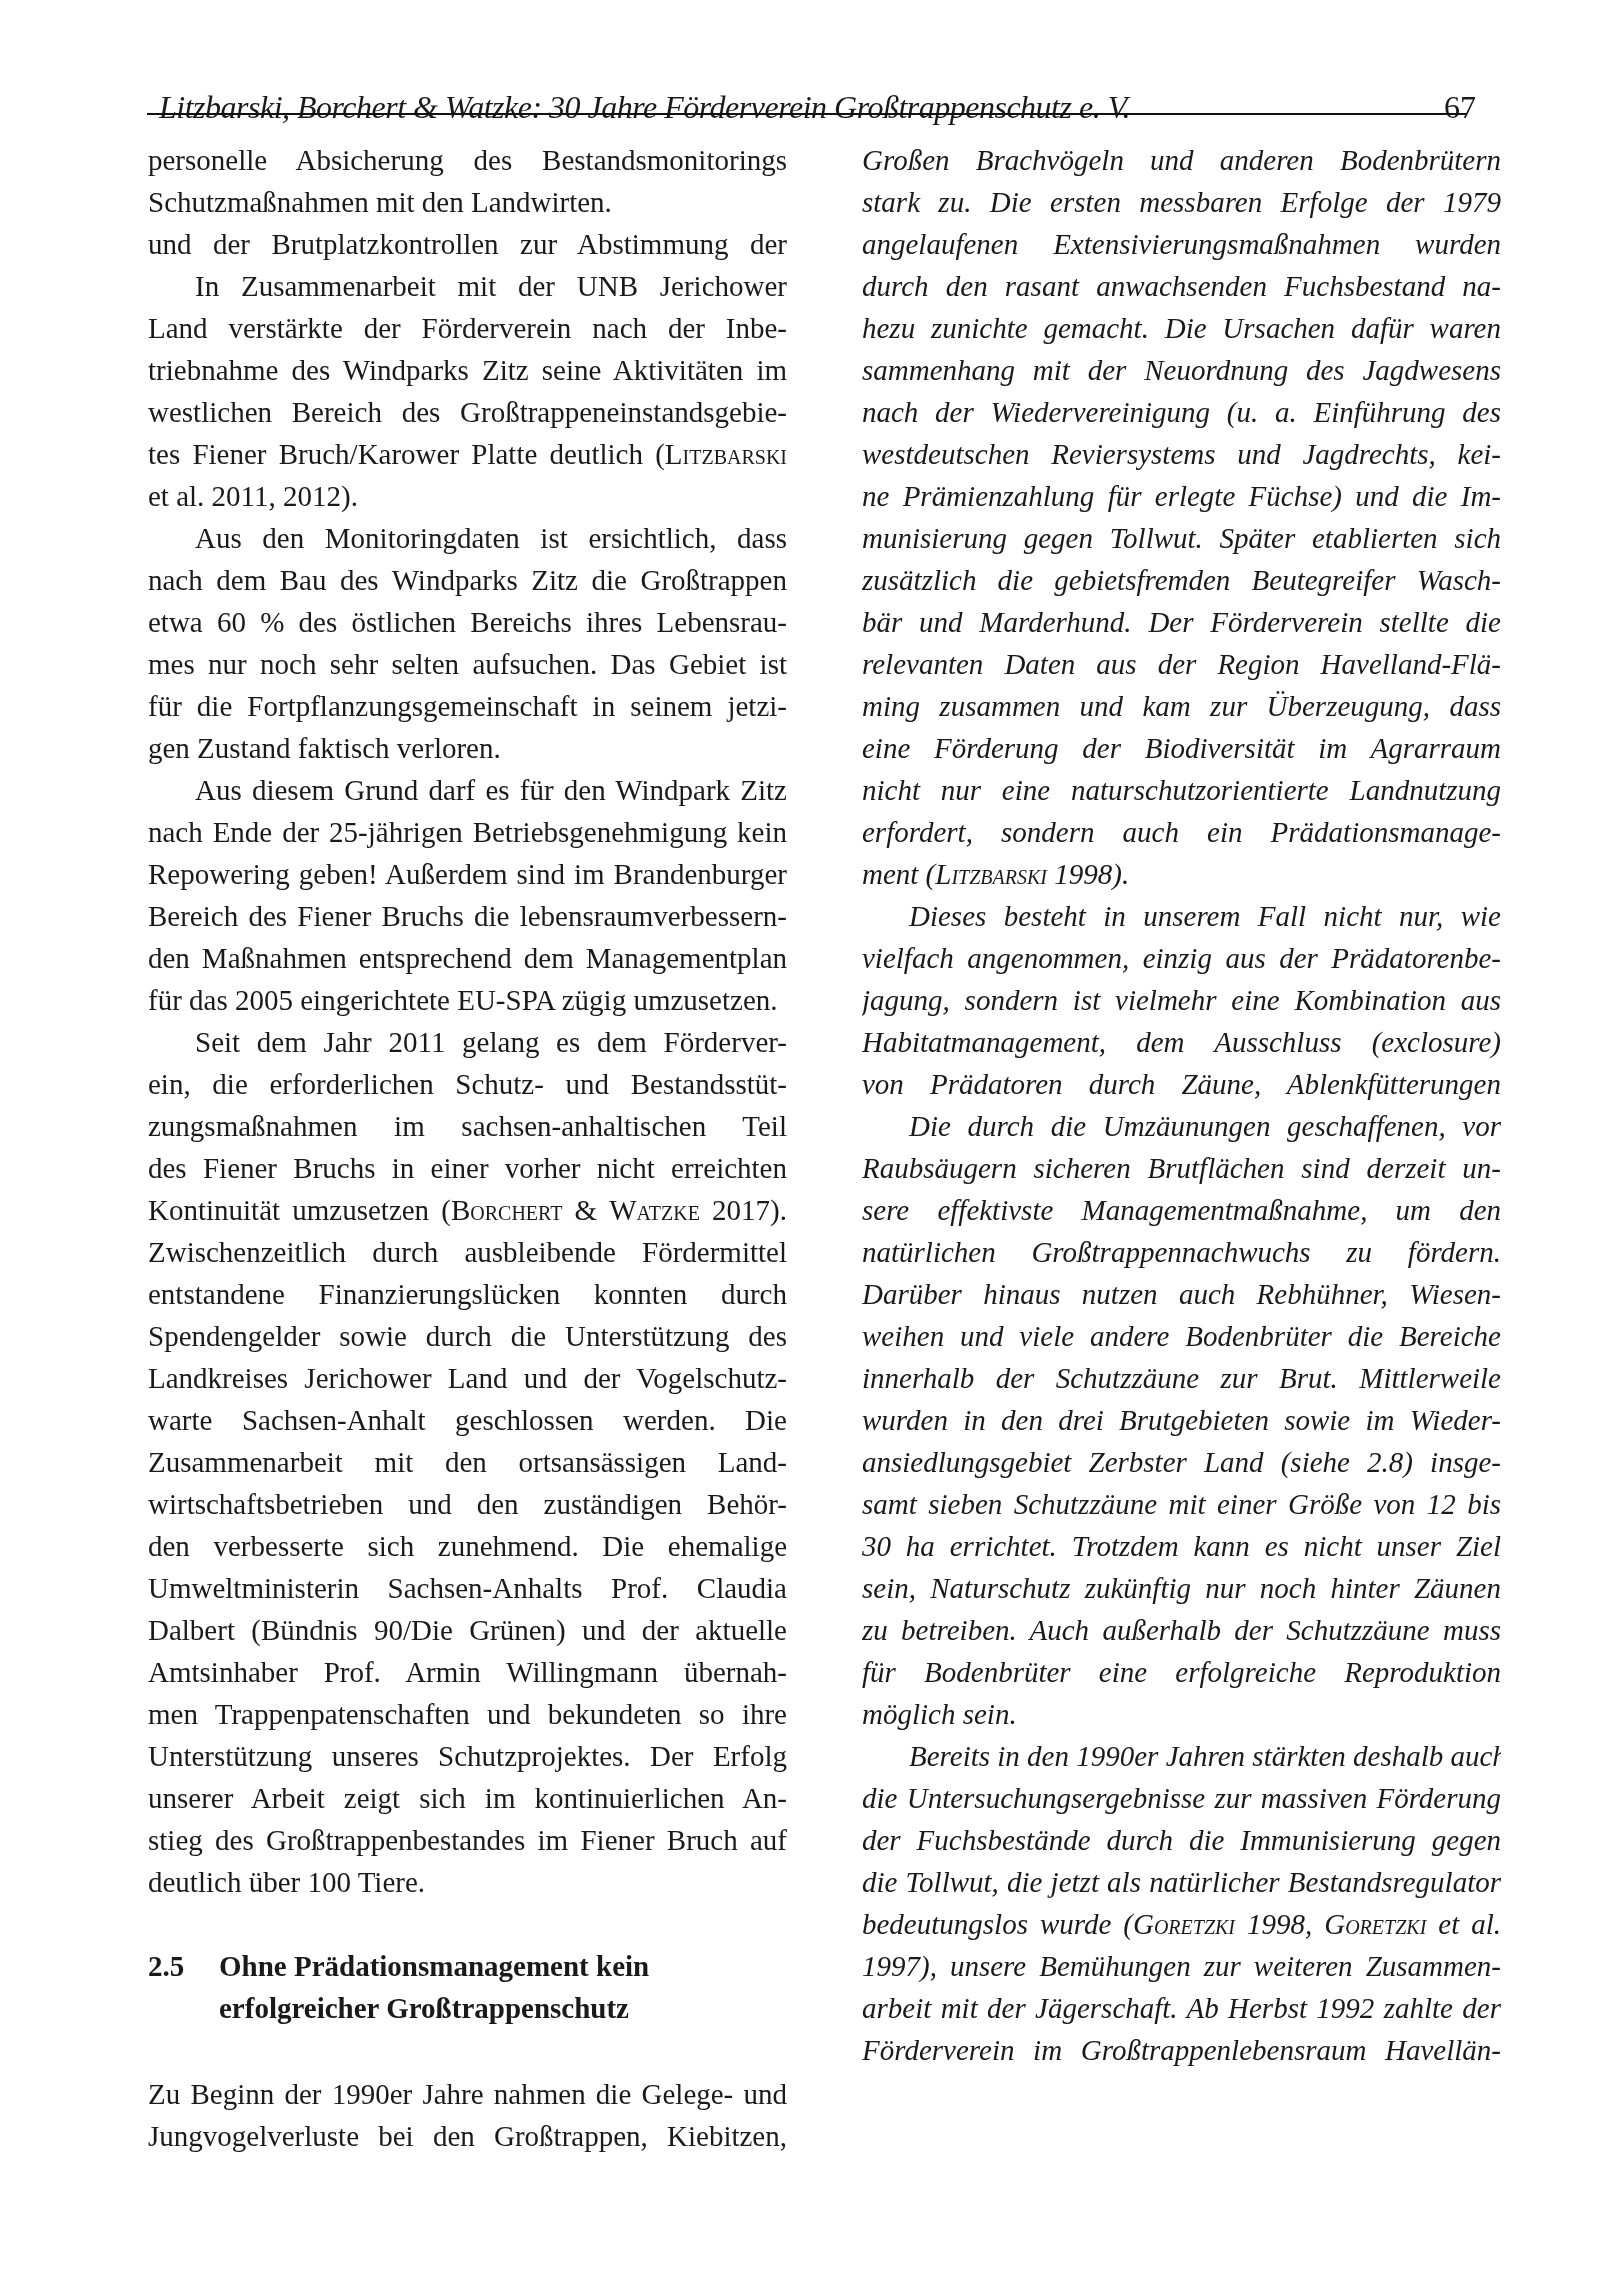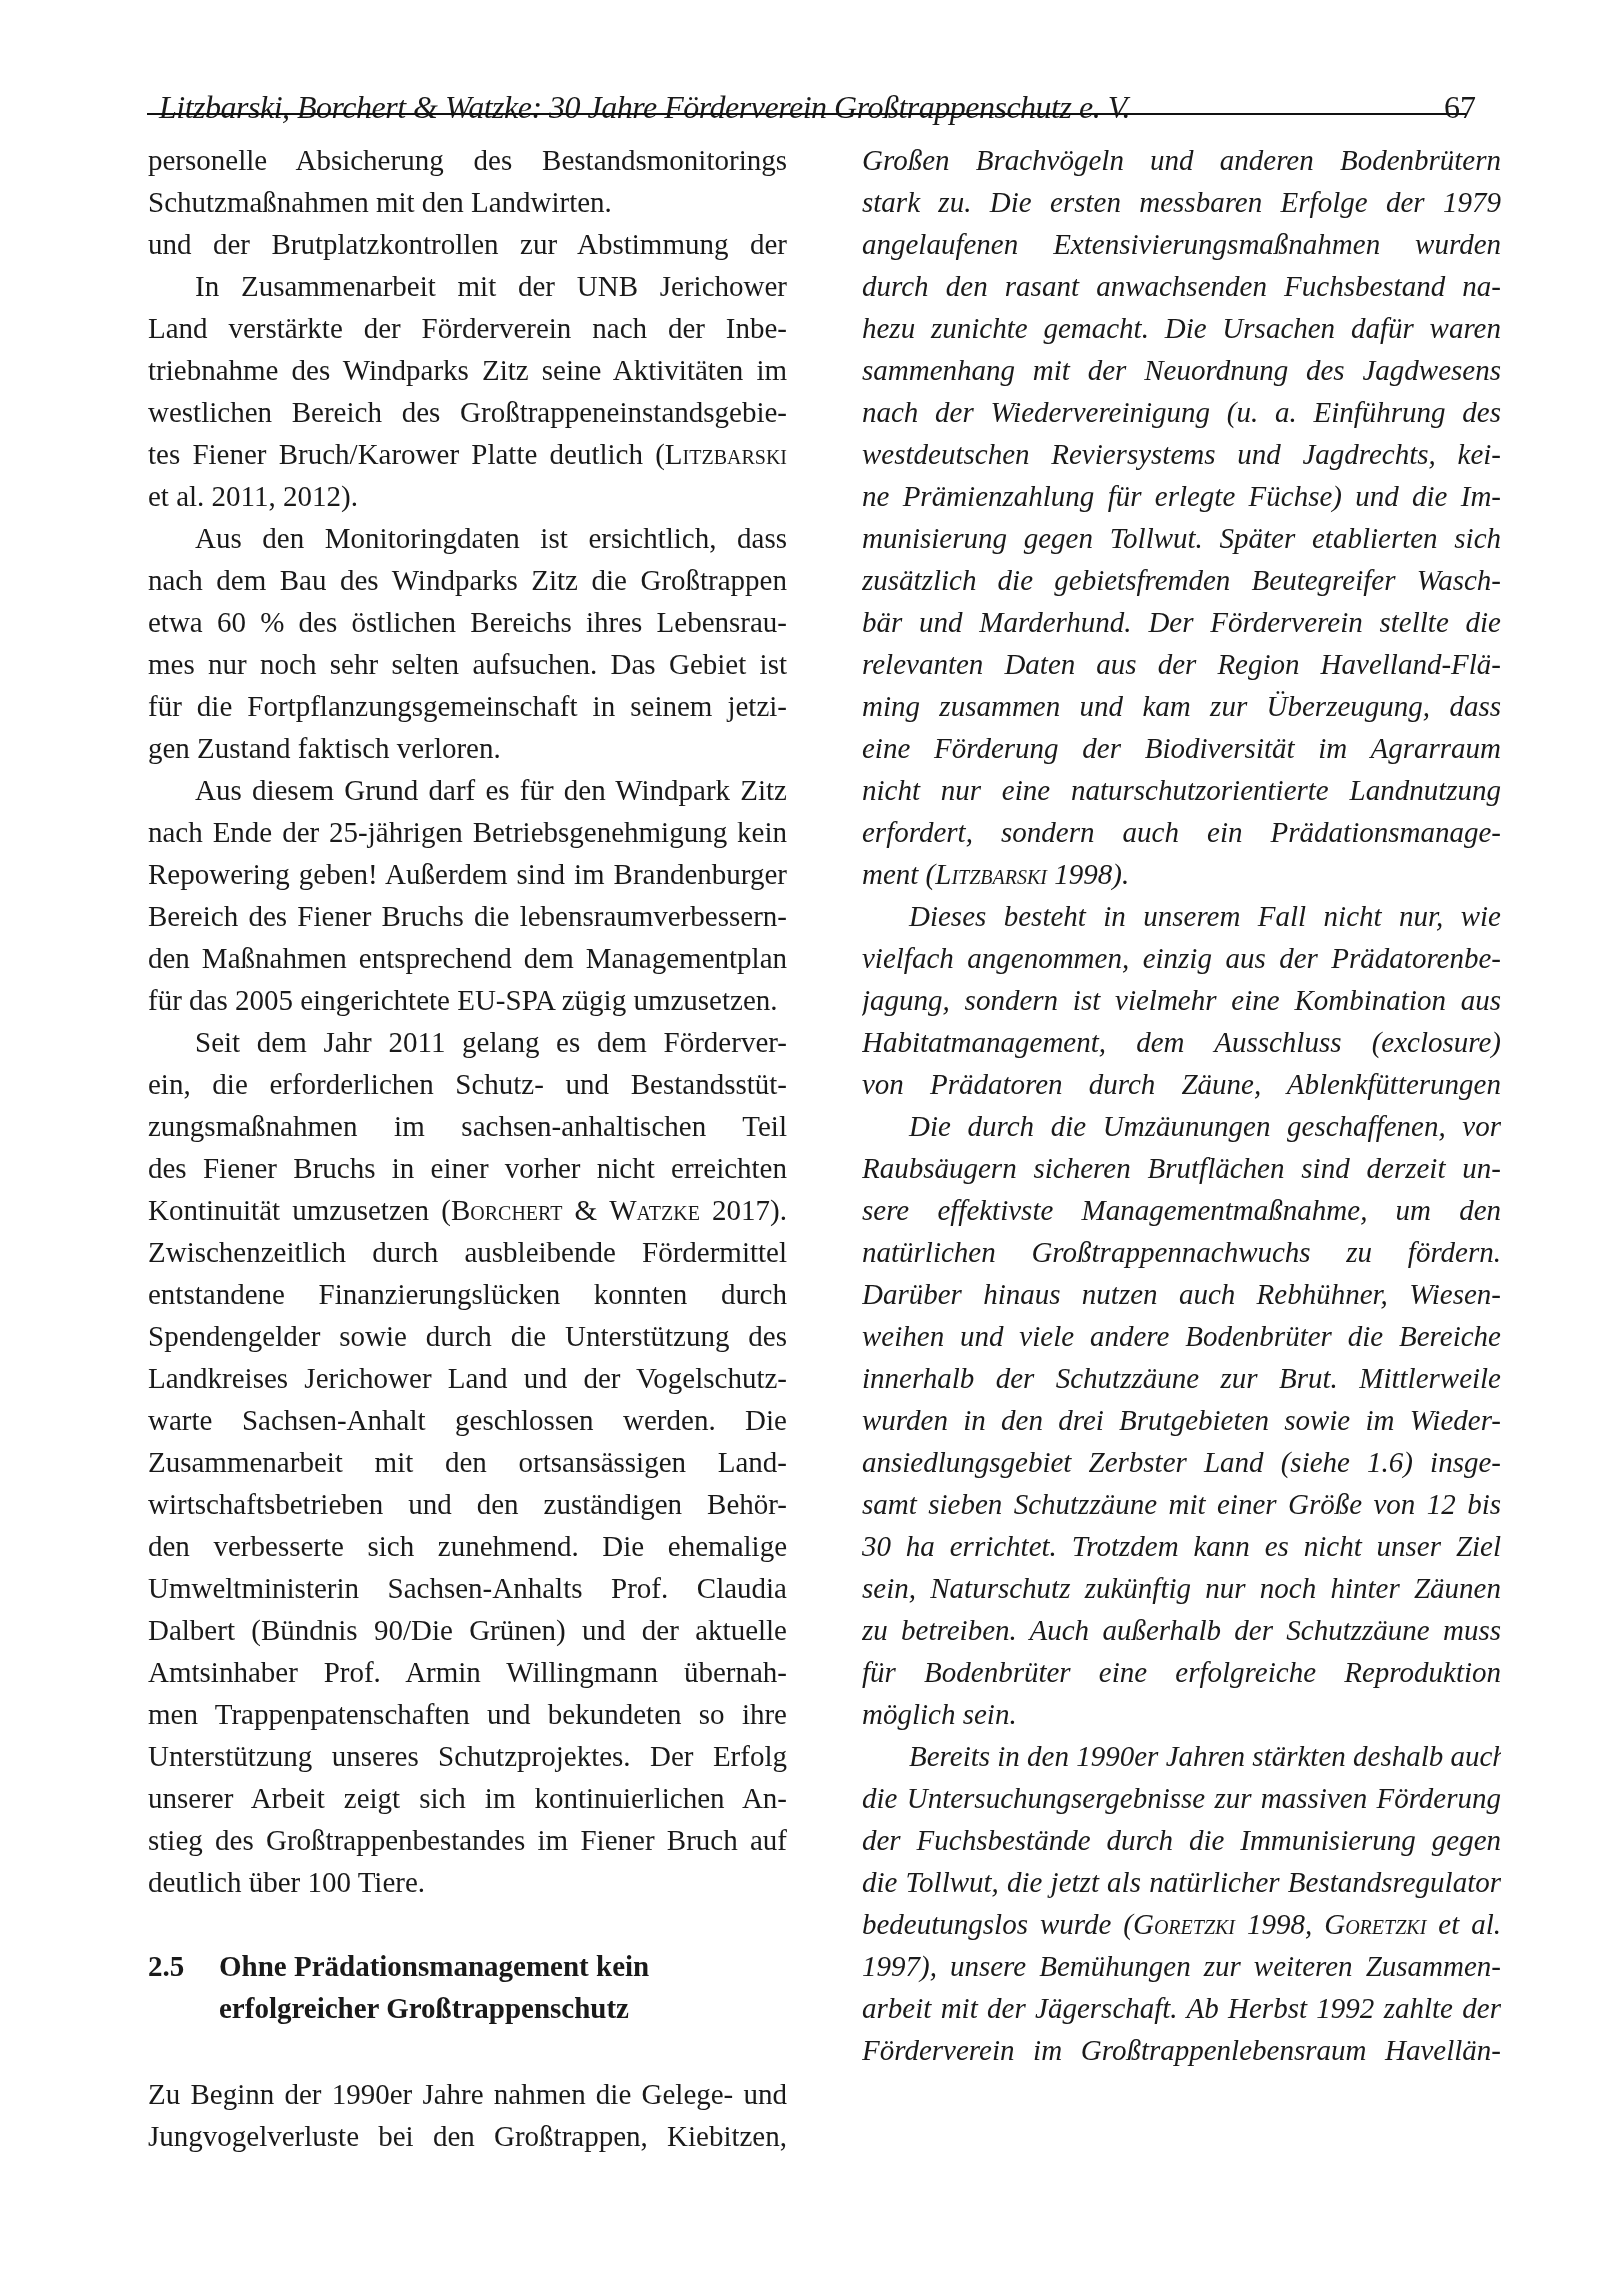--- a/index.html
+++ b/index.html
@@ -133,21 +133,21 @@
       </div>
       <div>
         <span class="line indent">Die durch die Umzäunungen geschaffenen, vor</span>
         <span class="line">Raubsäugern sicheren Brutflächen sind derzeit un-</span>
         <span class="line">sere effektivste Managementmaßnahme, um den</span>
         <span class="line">natürlichen Großtrappennachwuchs zu fördern.</span>
         <span class="line">Darüber hinaus nutzen auch Rebhühner, Wiesen-</span>
         <span class="line">weihen und viele andere Bodenbrüter die Bereiche</span>
         <span class="line">innerhalb der Schutzzäune zur Brut. Mittlerweile</span>
         <span class="line">wurden in den drei Brutgebieten sowie im Wieder-</span>
-        <span class="line">ansiedlungsgebiet Zerbster Land (siehe 1.6) insge-</span>
+        <span class="line">ansiedlungsgebiet Zerbster Land (siehe 2.8) insge-</span>
         <span class="line">samt sieben Schutzzäune mit einer Größe von 12 bis</span>
         <span class="line">30 ha errichtet. Trotzdem kann es nicht unser Ziel</span>
         <span class="line">sein, Naturschutz zukünftig nur noch hinter Zäunen</span>
         <span class="line">zu betreiben. Auch außerhalb der Schutzzäune muss</span>
         <span class="line">für Bodenbrüter eine erfolgreiche Reproduktion</span>
         <span class="line last">möglich sein.</span>
       </div>
       <div>
         <span class="line indent">Bereits in den 1990er Jahren stärkten deshalb auch</span>
         <span class="line">die Untersuchungsergebnisse zur massiven Förderung</span>

